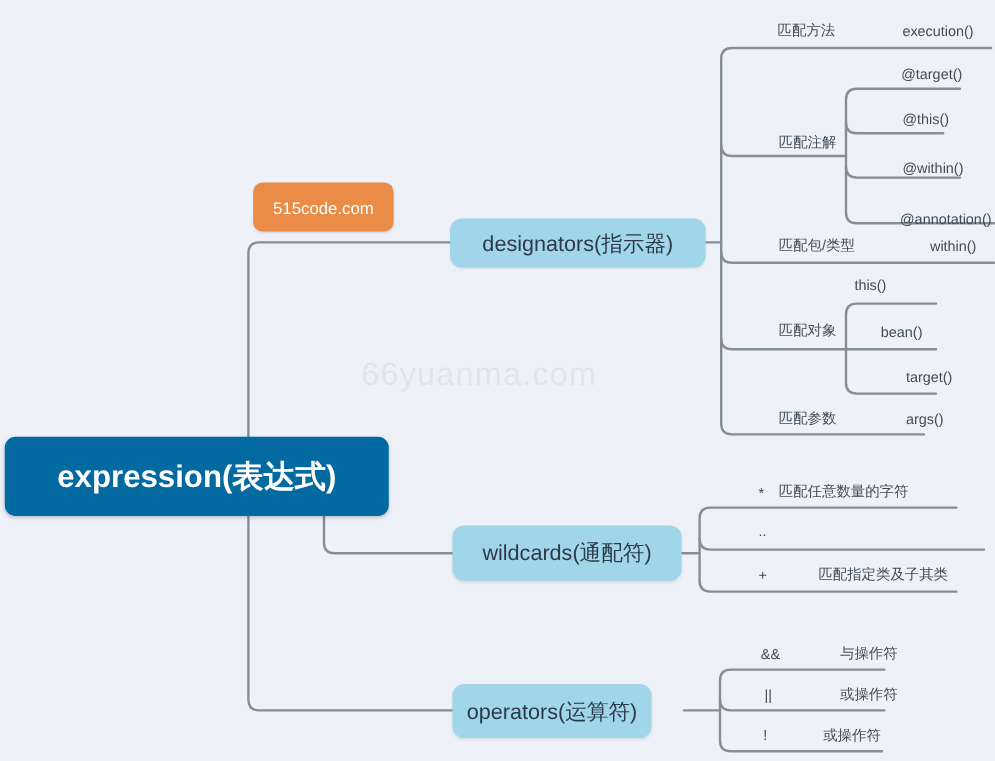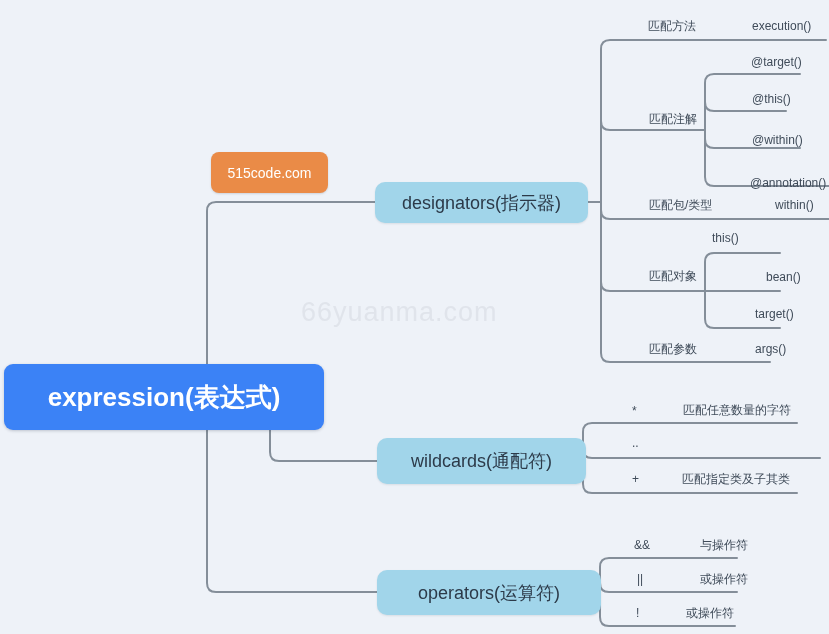--- a/index.html
+++ b/index.html
@@ -20,36 +20,36 @@
   }
   .badge{
     position:absolute;left:211px;top:152px;width:117px;height:41px;
     background:#ea8b47;border-radius:8px;
     display:flex;align-items:center;justify-content:center;
     color:#ffffff;font-size:14px;
     box-shadow:0 1px 2px rgba(60,70,90,.18);
   }
   .root-node{
     position:absolute;left:4px;top:364px;width:320px;height:66px;
-    background:#3b82f6;border-radius:9px;
+    background:#0369a1;border-radius:9px;
     display:flex;align-items:center;justify-content:center;
     color:#ffffff;font-size:26px;font-weight:bold;
     box-shadow:0 1px 3px rgba(50,60,85,.25);
     white-space:nowrap;
   }
   .branch-node{
     position:absolute;
     background:#a1d5ea;border-radius:10px;
     display:flex;align-items:center;justify-content:center;
     color:#2c3a49;font-size:18px;white-space:nowrap;
     box-shadow:0 1px 2px rgba(60,70,90,.12);
   }
   .bn-designators{left:375px;top:182px;width:213px;height:41px;}
-  .bn-wildcards{left:377px;top:438px;width:209px;height:46px;}
-  .bn-operators{left:377px;top:570px;width:224px;height:45px;text-align:right;}
+  .bn-wildcards{left:377px;top:438px;width:191px;height:46px;}
+  .bn-operators{left:377px;top:570px;width:166px;height:45px;text-align:right;}
   .leaf{
     position:absolute;transform:translateY(-50%);
     font-size:12px;color:#3f4b59;white-space:nowrap;padding-left:28px;
   }
 </style>
 </head>
 <body>
 
 <div class="canvas">
 
@@ -92,27 +92,27 @@
   <span class="leaf" style="left:724px;top:26px">execution()</span>
   <span class="leaf" style="left:621px;top:119px">匹配注解</span>
   <span class="leaf" style="left:723px;top:62px">@target()</span>
   <span class="leaf" style="left:724px;top:99px">@this()</span>
   <span class="leaf" style="left:724px;top:140px">@within()</span>
   <span class="leaf" style="left:722px;top:183px">@annotation()</span>
   <span class="leaf" style="left:621px;top:205px">匹配包/类型</span>
   <span class="leaf" style="left:747px;top:205px">within()</span>
   <span class="leaf" style="left:621px;top:276px">匹配对象</span>
   <span class="leaf" style="left:684px;top:238px">this()</span>
-  <span class="leaf" style="left:738px;top:277px">bean()</span>
+  <span class="leaf" style="left:706px;top:277px">bean()</span>
   <span class="leaf" style="left:727px;top:314px">target()</span>
   <span class="leaf" style="left:621px;top:349px">匹配参数</span>
   <span class="leaf" style="left:727px;top:349px">args()</span>
 
   <span class="leaf" style="left:604px;top:411px">*</span>
-  <span class="leaf" style="left:655px;top:410px">匹配任意数量的字符</span>
+  <span class="leaf" style="left:621px;top:410px">匹配任意数量的字符</span>
   <span class="leaf" style="left:604px;top:443px">..</span>
   <span class="leaf" style="left:604px;top:479px">+</span>
   <span class="leaf" style="left:654px;top:479px">匹配指定类及子其类</span>
 
   <span class="leaf" style="left:606px;top:545px">&amp;&amp;</span>
   <span class="leaf" style="left:672px;top:545px">与操作符</span>
   <span class="leaf" style="left:609px;top:579px">||</span>
   <span class="leaf" style="left:672px;top:579px">或操作符</span>
   <span class="leaf" style="left:608px;top:613px">!</span>
   <span class="leaf" style="left:658px;top:613px">或操作符</span>

